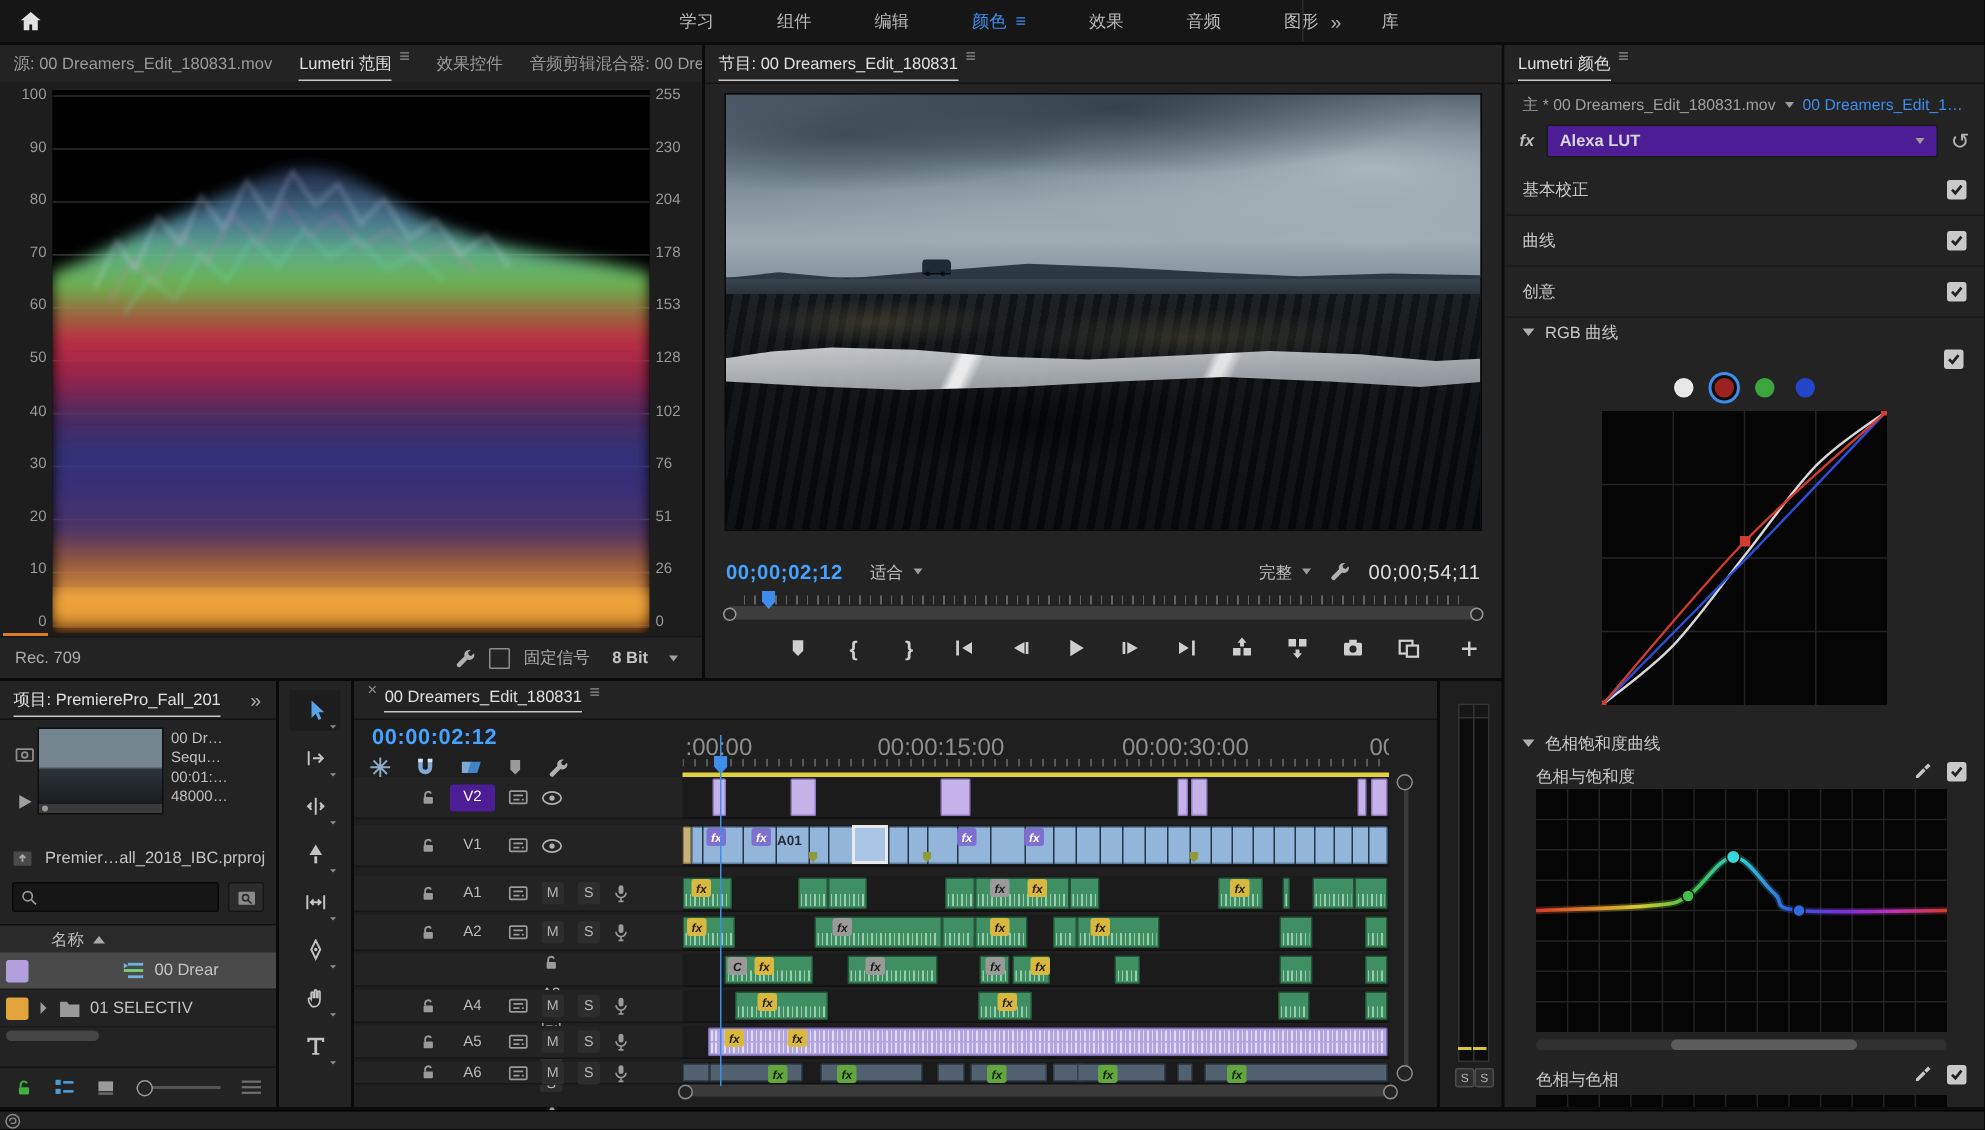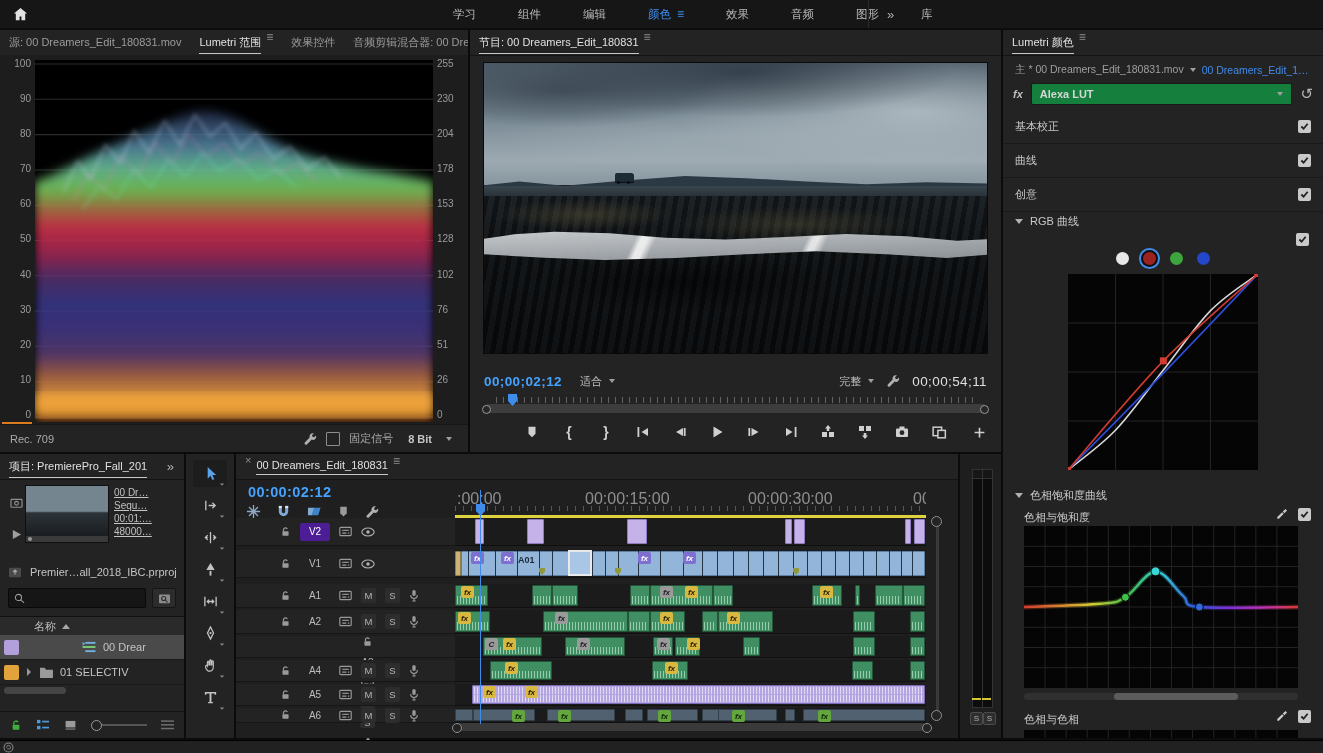--- a/index.html
+++ b/index.html
@@ -76,42 +76,42 @@
   .transport{position:absolute;left:40px;right:40px;top:390px;height:24px;display:flex;align-items:center;justify-content:center;gap:17px;}
   .tr-btn{width:20px;height:20px;display:flex;align-items:center;justify-content:center;}
   .brace{font-size:14px;color:#cfcfcf;font-weight:bold;}
   #pm-plus{position:absolute;right:12px;top:392px;}
   
   #lumetri-panel{left:1003px;top:30px;width:320px;height:708px;}
   .lum-master{position:absolute;left:12px;top:31px;right:10px;height:18px;display:flex;align-items:center;gap:6px;font-size:10.5px;color:#9f9f9f;white-space:nowrap;overflow:hidden;}
   .lum-clip{color:#3f8ceb;overflow:hidden;text-overflow:ellipsis;}
   .lum-fx-row{position:absolute;left:10px;top:52px;right:10px;height:24px;display:flex;align-items:center;gap:8px;}
   .fx-glyph{font-style:italic;font-weight:bold;color:#bdbdbd;font-size:11px;}
-  .lut-dd{flex:1;height:20px;background:#15803d;border:1px solid #1a1a1a;border-radius:2px;display:flex;align-items:center;padding:0 8px;color:#d6d6d6;font-weight:bold;}
+  .lut-dd{flex:1;height:20px;background:#4c1d95;border:1px solid #1a1a1a;border-radius:2px;display:flex;align-items:center;padding:0 8px;color:#d6d6d6;font-weight:bold;}
   .lut-dd .chev{margin-left:auto;}
   .reset-glyph{font-size:15px;color:#b5b5b5;}
   #lum-sections{position:absolute;left:0;top:80px;right:0;}
   .lum-sec{height:33px;display:flex;align-items:center;padding:0 12px;border-bottom:1px solid #191919;color:#cycyc;}
   .lum-sec .cb{margin-left:auto;}
   .sec-label{color:#c9c9c9;}
   .lum-sub{position:absolute;left:12px;display:flex;align-items:center;gap:7px;color:#c9c9c9;}
   .twist{width:0;height:0;border-left:4px solid transparent;border-right:4px solid transparent;border-top:5px solid #b0b0b0;}
   #rgb-cb{position:absolute;right:14px;top:203px;}
   #rgb-dots{position:absolute;left:0;top:222px;width:100%;display:flex;justify-content:center;gap:14px;}
   .ch-dot{width:13px;height:13px;border-radius:50%;}
   .ch-dot.sel{box-shadow:0 0 0 2px #0e0e0e,0 0 0 4px #3f8ceb;}
   #rgb-curve-wrap{position:absolute;left:65px;top:244px;width:190px;height:196px;background:#050505;}
   #hs-wrap{position:absolute;left:21px;top:496px;width:274px;height:162px;background:#050505;}
   .icon-right-pair{position:absolute;right:12px;display:flex;align-items:center;gap:10px;}
   .hs-scroll{position:absolute;left:21px;top:663px;width:274px;height:7px;background:#303030;border-radius:4px;}
   .hs-scroll span{position:absolute;left:33%;width:45%;top:0;height:7px;background:#5c5c5c;border-radius:4px;}
   #hh-grid-wrap{position:absolute;left:21px;top:700px;width:274px;height:8px;background:#050505;overflow:hidden;}
   
   #project-panel{left:0;top:454px;width:184px;height:284px;}
-  .prev-zone{position:absolute;left:6px;top:32px;width:172px;height:64px;display:flex;text-decoration:underline;}
+  .prev-zone{position:absolute;left:6px;top:32px;width:172px;height:64px;display:flex;}
   .prev-icons{width:20px;display:flex;flex-direction:column;justify-content:space-around;align-items:center;}
   .thumb{width:82px;height:56px;background:linear-gradient(180deg,#75858f 45%,#2c3338 48%,#14171a);box-shadow:0 0 0 1px #101010;position:relative;}
   .thumb i{position:absolute;left:0;bottom:0;right:0;height:6px;background:#3a3a3a;}
   .thumb i:before{content:"";position:absolute;left:2px;top:1px;width:4px;height:4px;border-radius:50%;background:#9a9a9a;}
   #prev-info{flex:1;padding-left:6px;color:#c0c0c0;font-size:10px;line-height:13px;overflow:hidden;}
   .file-row{position:absolute;left:8px;top:112px;display:flex;align-items:center;gap:8px;color:#c4c4c4;}
   .search-row{position:absolute;left:8px;top:134px;right:8px;height:20px;display:flex;gap:6px;}
   .search-box{flex:1;background:#161616;border:1px solid #090909;border-radius:2px;display:flex;align-items:center;padding:0 5px;}
   .search-btn{width:22px;background:#2c2c2c;border:1px solid #151515;border-radius:2px;display:flex;align-items:center;justify-content:center;}
   .list-head{position:absolute;left:0;top:162px;right:0;height:19px;background:#2a2a2a;border-top:1px solid #101010;border-bottom:1px solid #101010;display:flex;align-items:center;padding-left:34px;gap:6px;color:#bdbdbd;}

